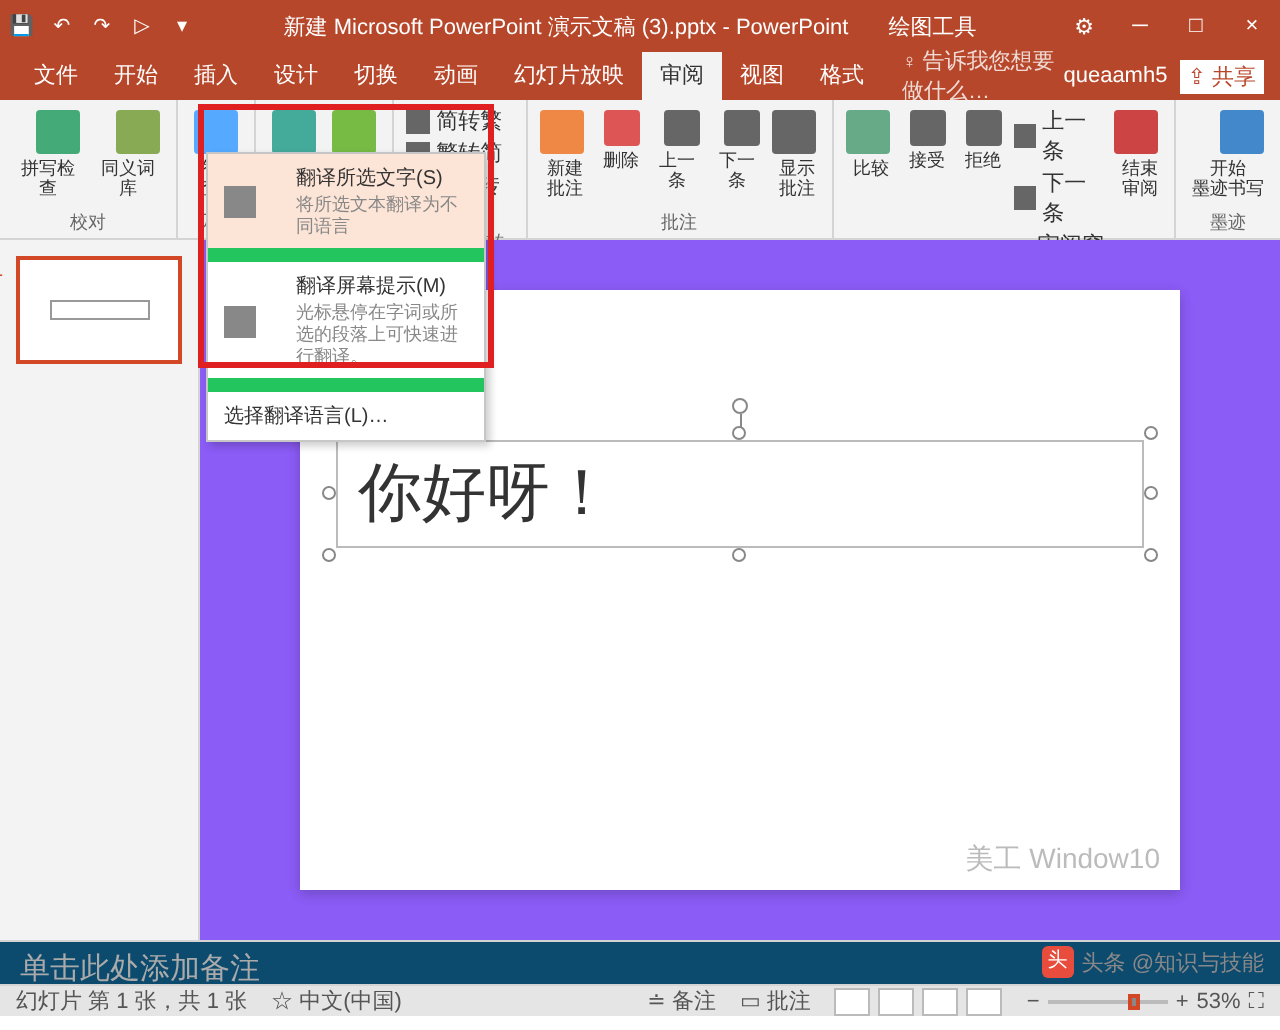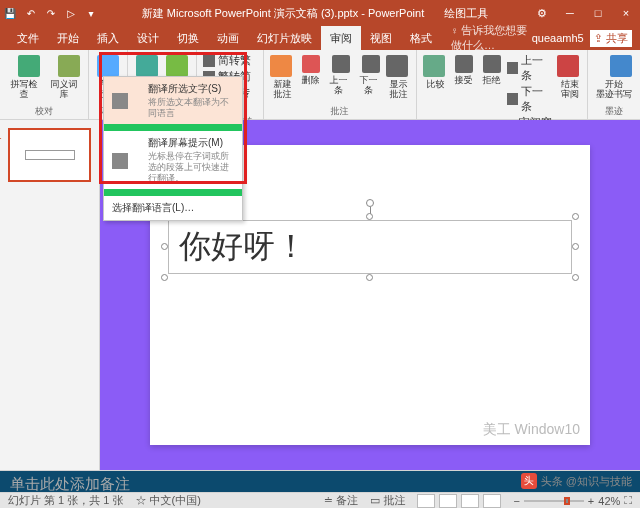--- a/index.html
+++ b/index.html
@@ -298,21 +298,21 @@
     <div class="vb"></div>
     <div class="vb"></div>
     <div class="vb"></div>
   </div>
   <div class="zoom">
     <span>−</span>
       <div class="track">
         <div class="thumb"></div>
       </div>
       <span>+</span>
-    <span>42%</span>
+    <span>53%</span>
     <span>⛶</span>
   </div>
 </div>
 
 <div class="watermark">
   <div class="logo">头</div>
   <span>头条 @知识与技能</span>
 </div>
 
 </body></html>

